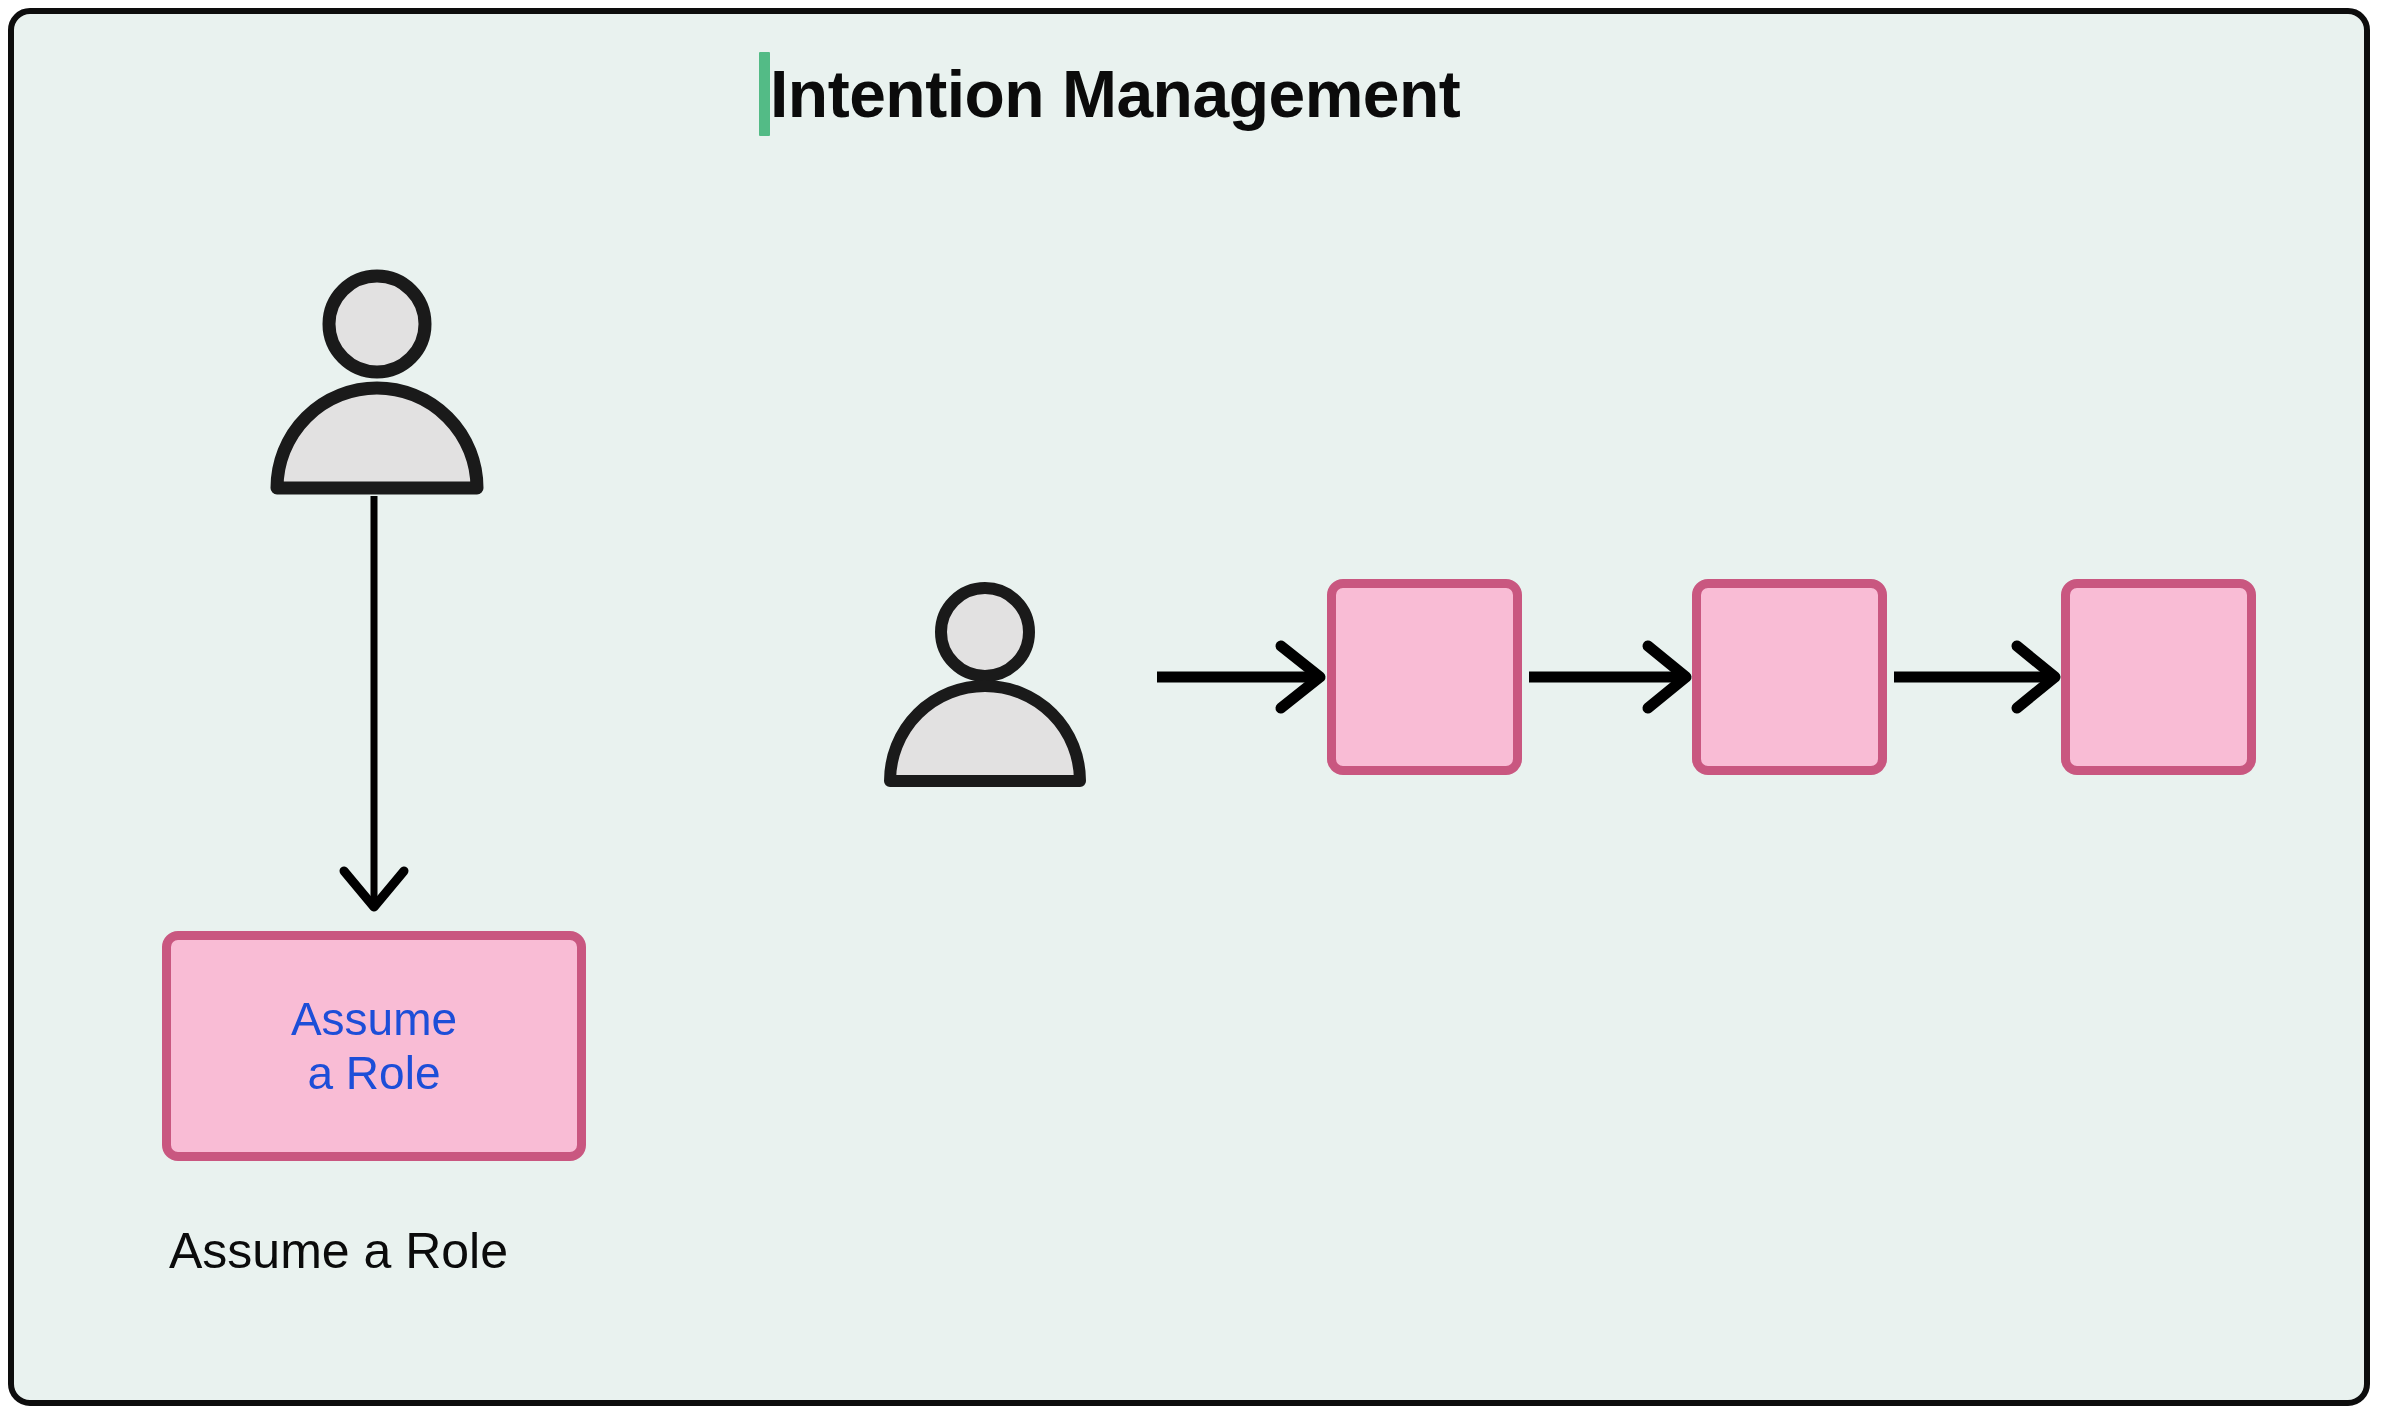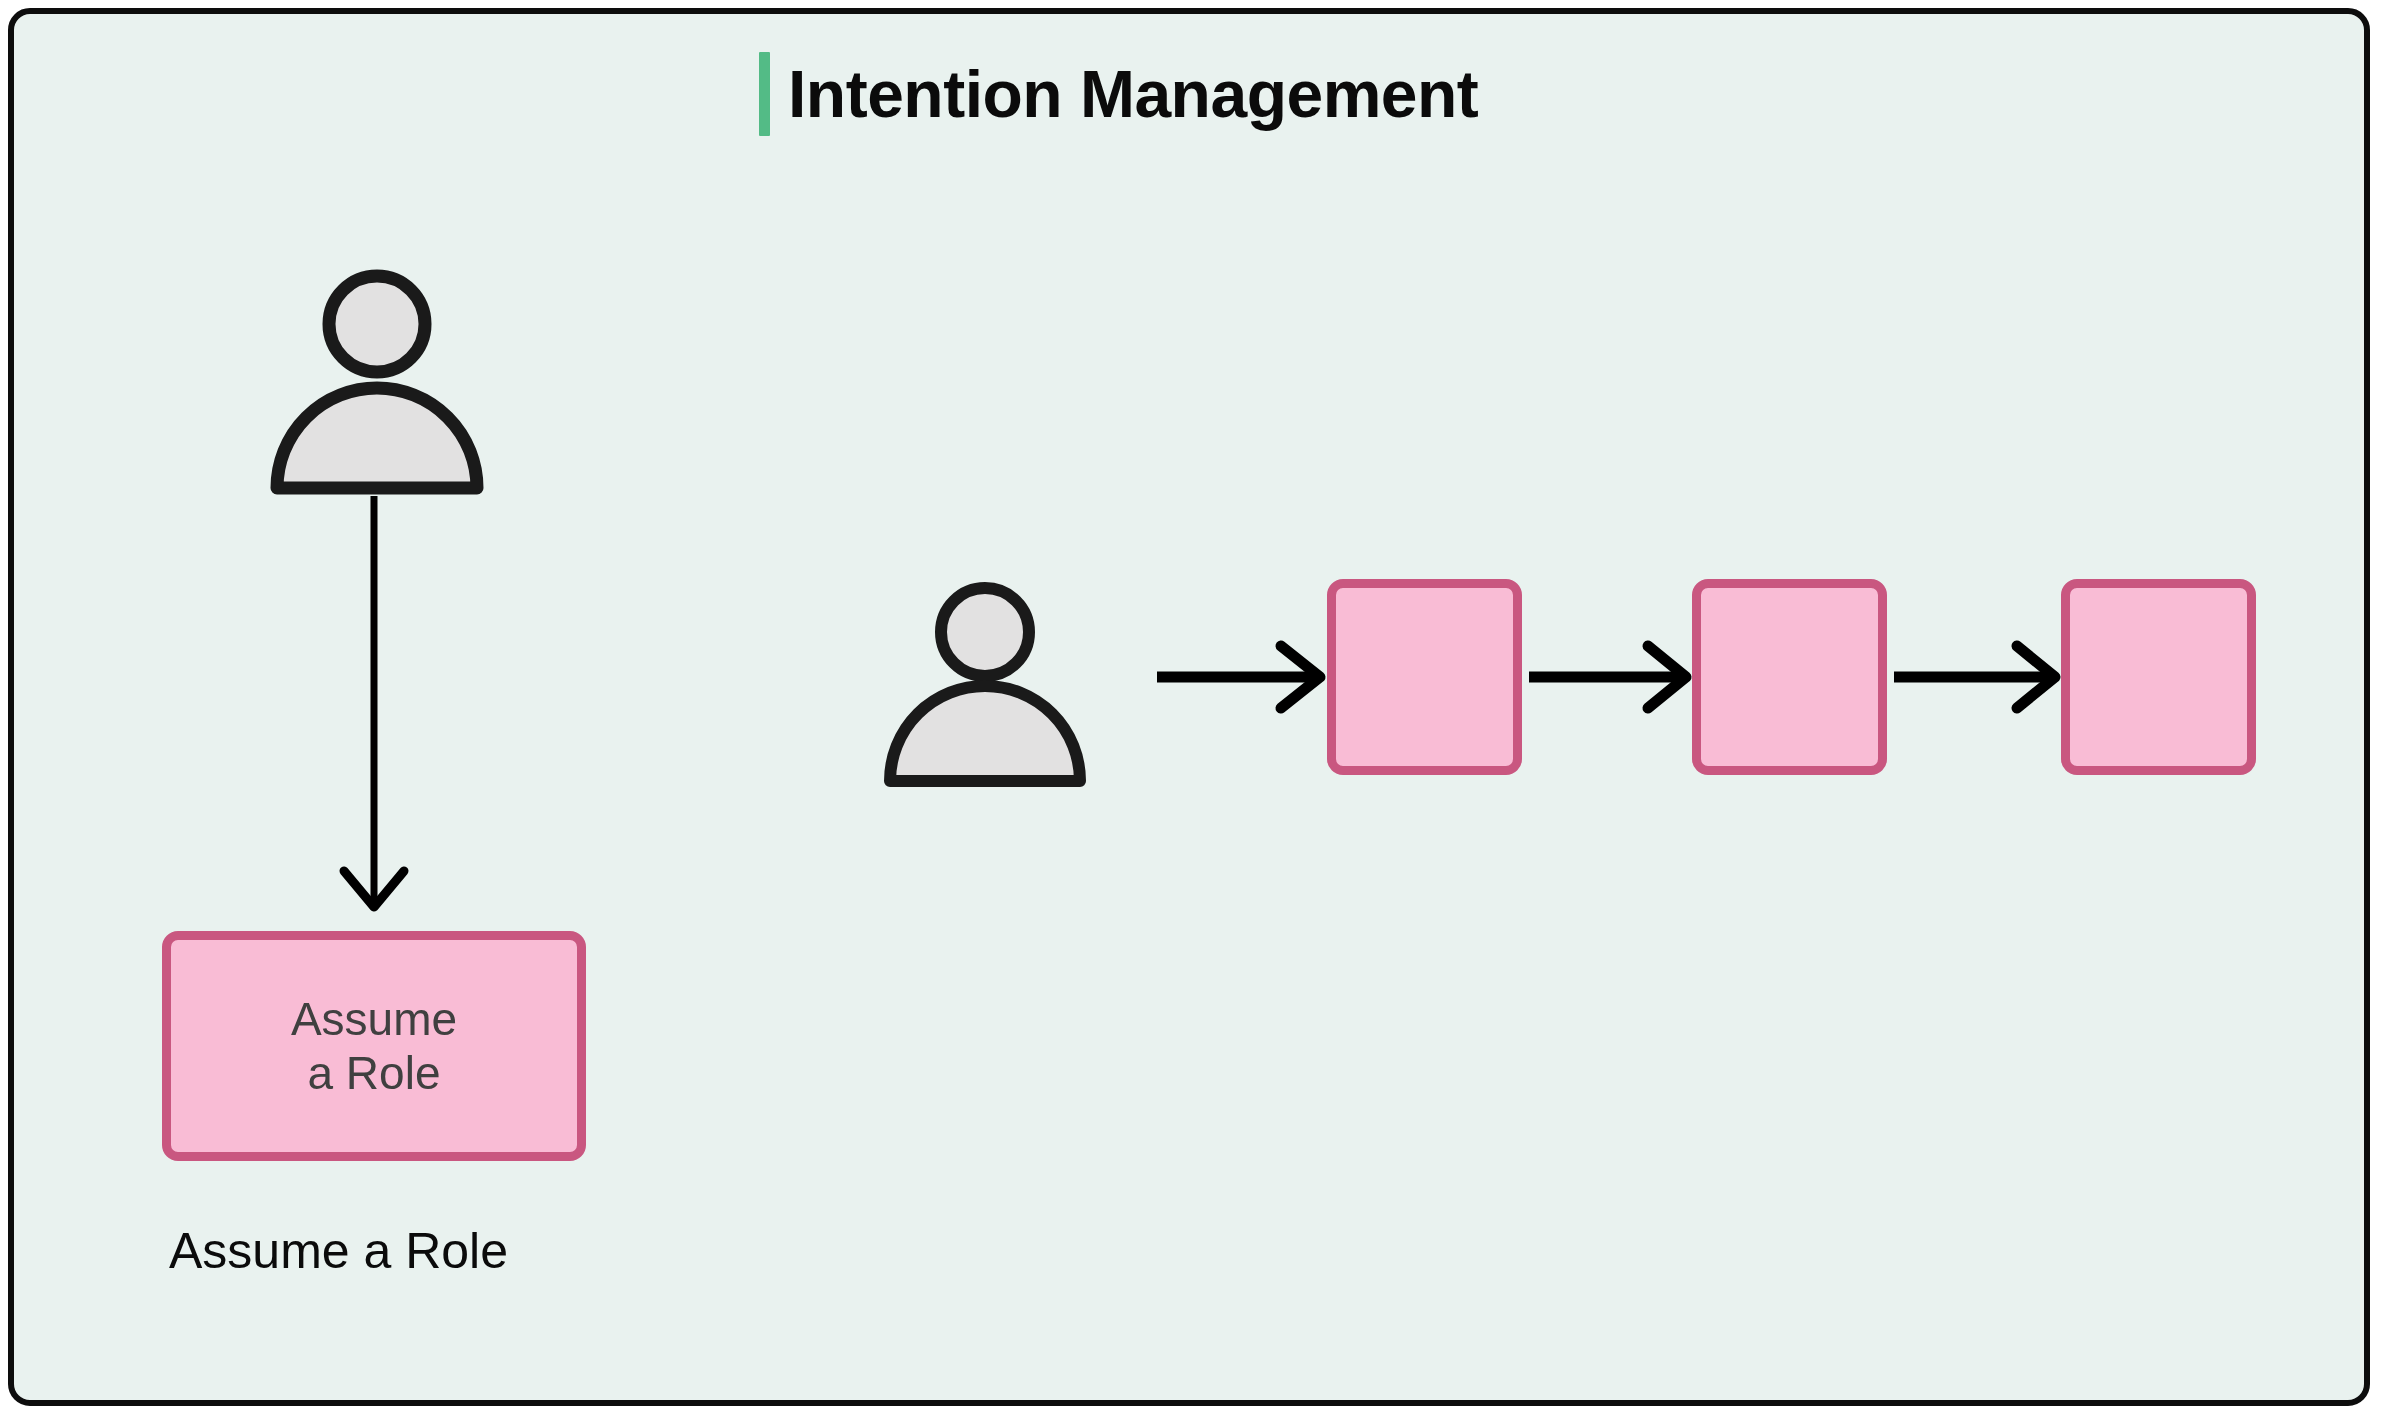--- a/index.html
+++ b/index.html
@@ -32,21 +32,20 @@
     background: #e9f2ef;
   }
 
   
   #title-row {
     position: absolute;
     left: 745px;
     top: 38px;
     display: flex;
     align-items: center;
-    gap: 18px;
   }
   #title-accent {
     width: 11px;
     height: 84px;
     background: #53bb86;
     border-radius: 1px;
     flex: none;
   }
   #title-text {
     font-size: 66px;
@@ -70,21 +69,21 @@
     background: #f9bcd5;
     border: 9px solid #c95780;
     border-radius: 16px;
     display: flex;
     align-items: center;
     justify-content: center;
     text-align: center;
   }
   .pink-box .box-label {
     font-size: 46px;
-    color: #404040;
+    color: #1d4ed8;
     line-height: 1.18;
     white-space: pre-line;
   }
 
   
   #arrows {
     position: absolute;
     left: 0;
     top: 0;
     width: 2384px;

